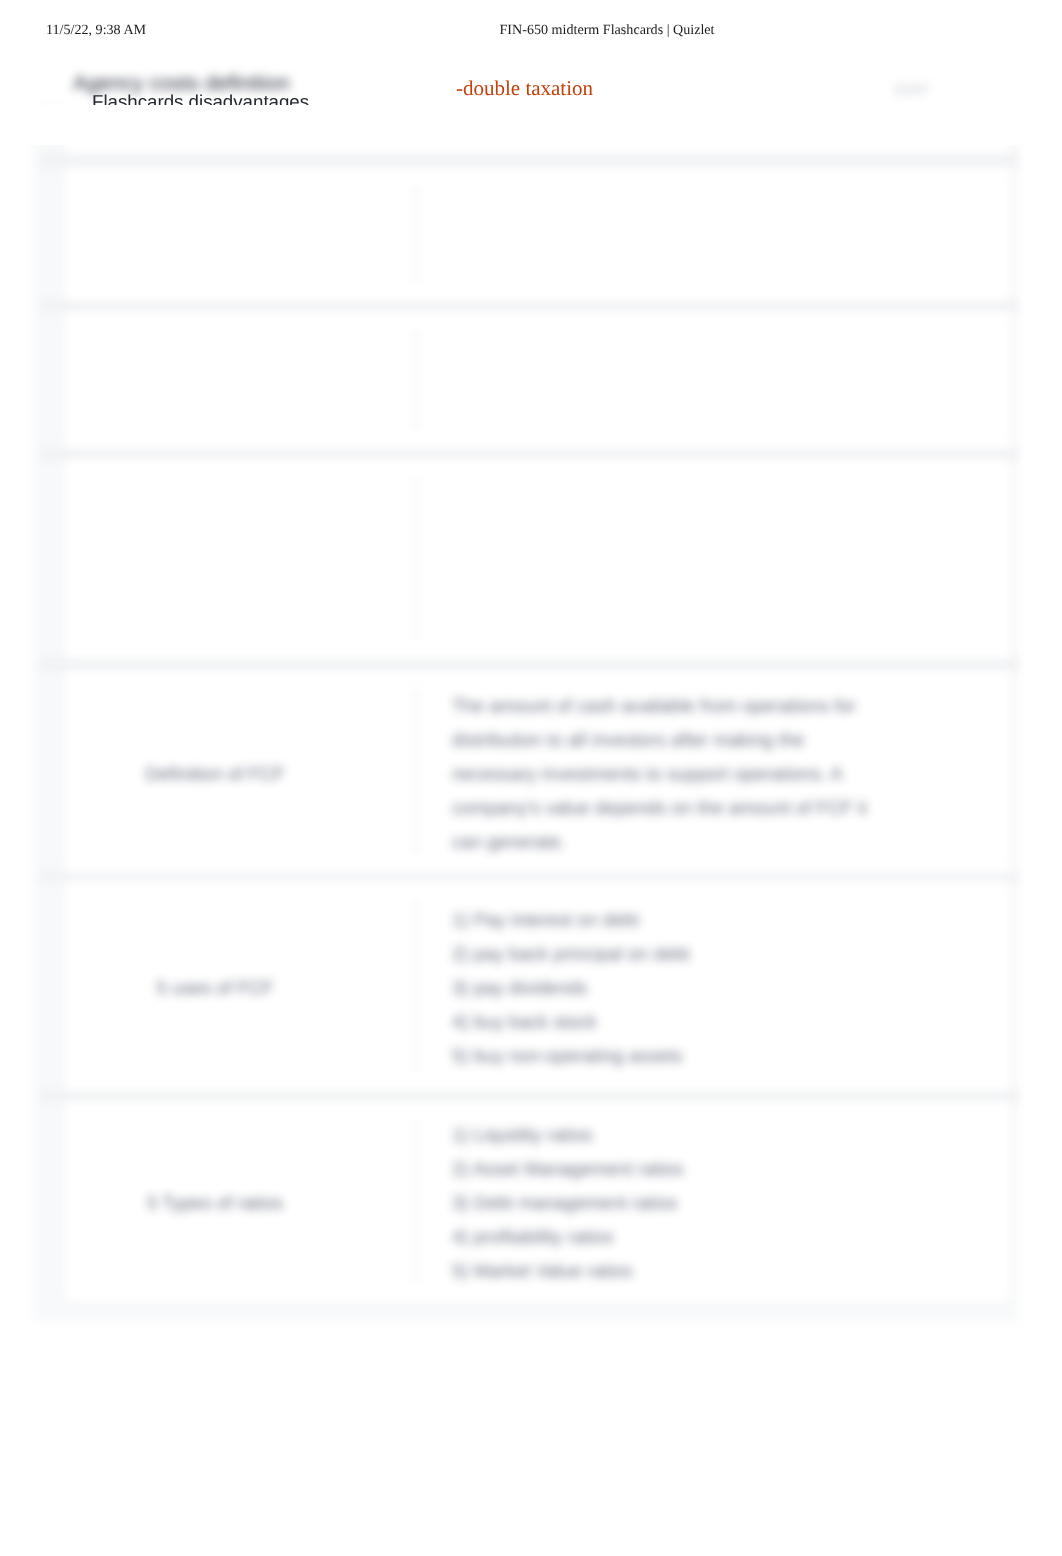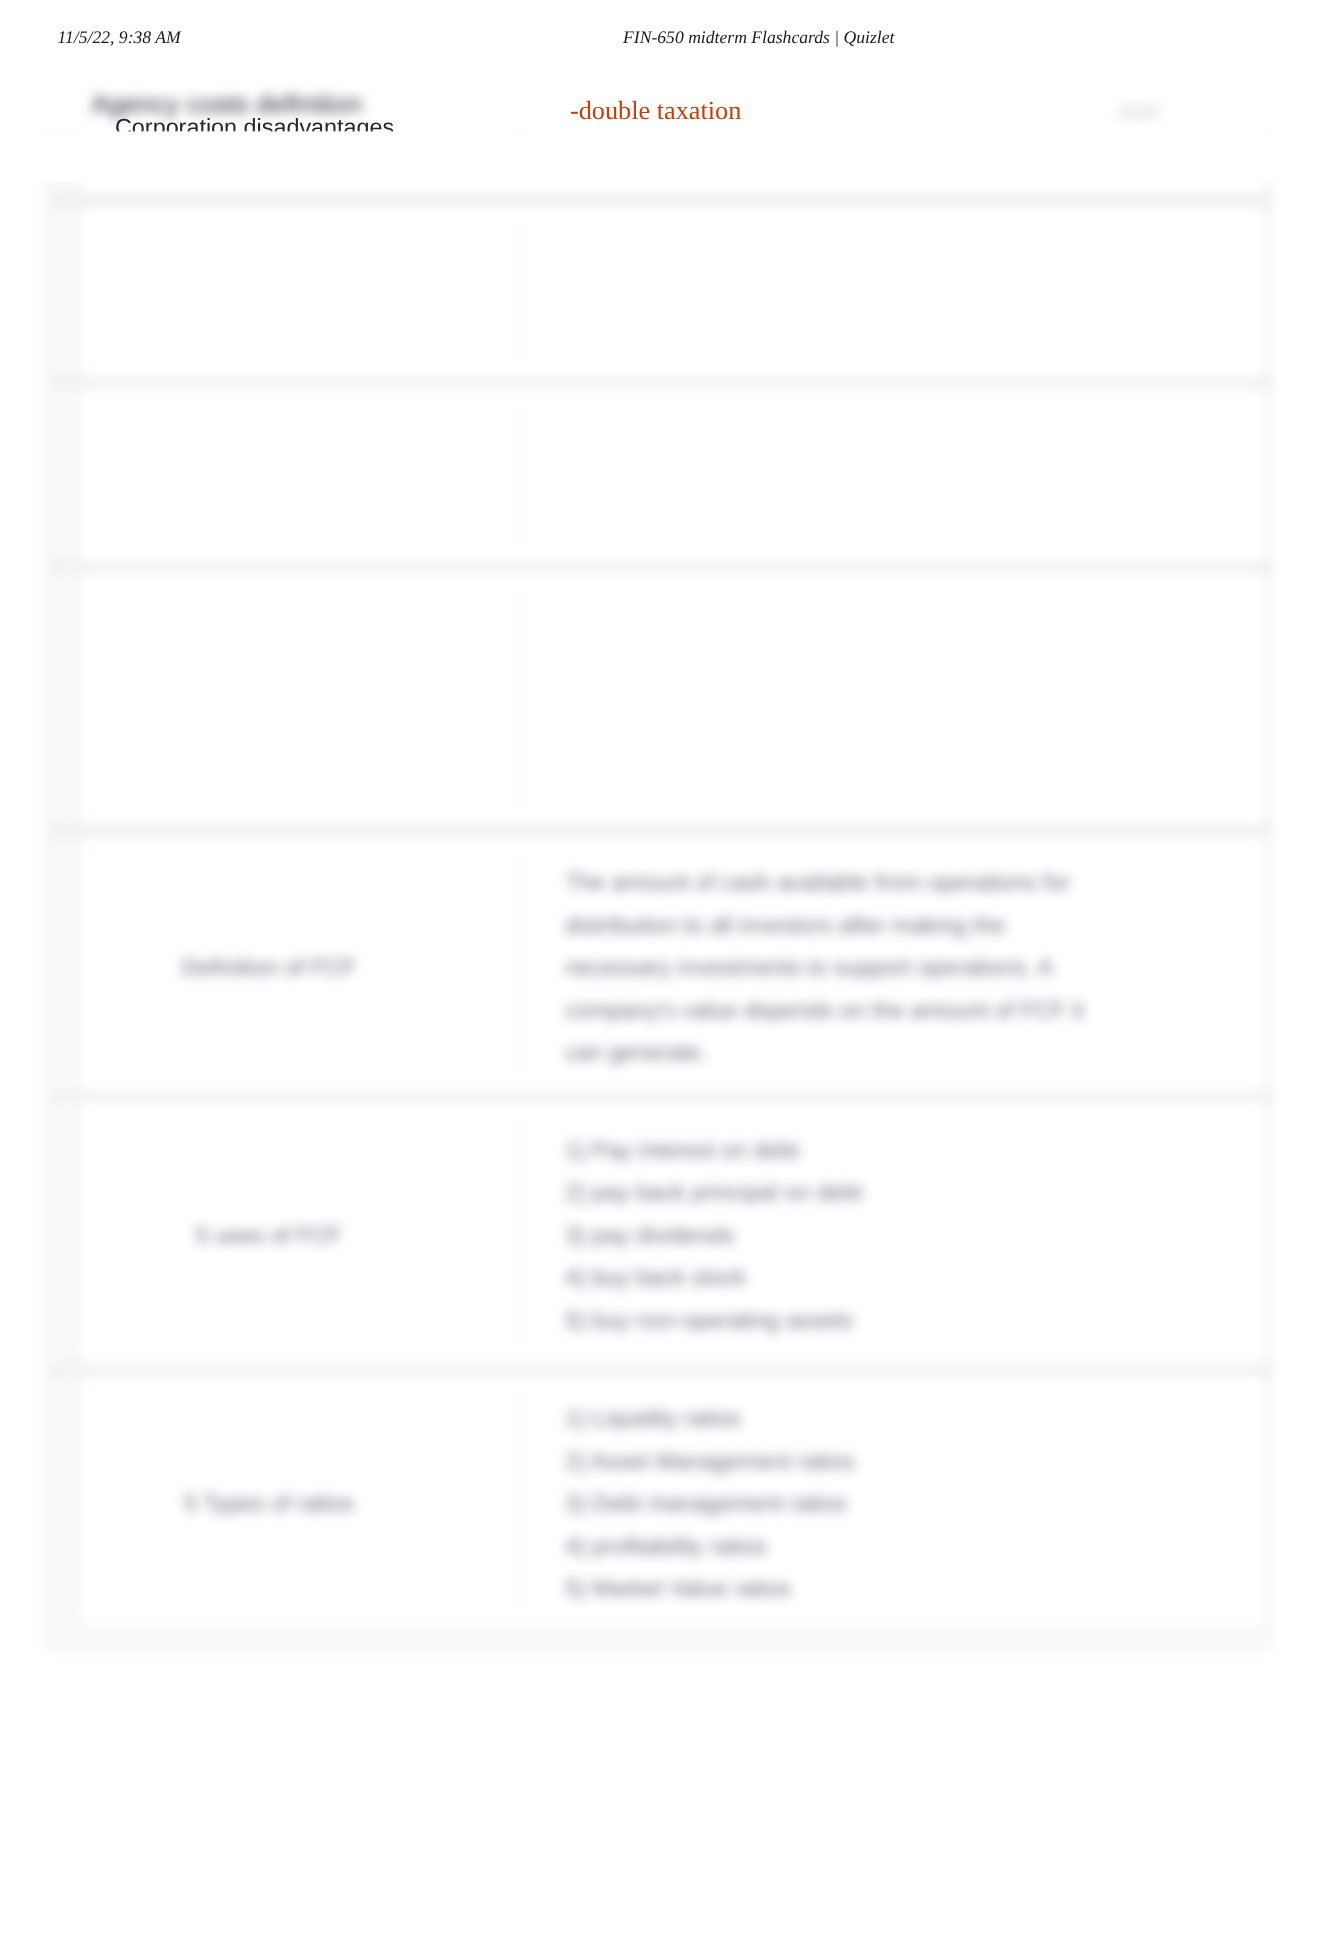--- a/index.html
+++ b/index.html
@@ -1,20 +1,20 @@
 <!DOCTYPE html>
 <html><head>
 <meta charset="utf-8">
 <style>
   html,body{margin:0;padding:0;background:#fff;}
   body{width:1062px;height:1556px;font-family:"Liberation Serif",serif;-webkit-font-smoothing:antialiased;text-rendering:geometricPrecision;}
   .page{position:relative;width:1062px;height:1556px;overflow:hidden;background:#fff;}
 
   
-  .print-header{position:absolute;top:22px;left:0;width:860px;height:17px;font-size:14.1px;color:#1b1b1b;line-height:17px;filter:blur(0px);font-style:italic;}
+  .print-header{position:absolute;top:22px;left:0;width:860px;height:17px;font-size:14.1px;color:#1b1b1b;line-height:17px;filter:blur(0px);}
   .ph-date{position:absolute;left:46px;top:0;}
   .ph-title{position:absolute;left:0;top:0;width:1214px;text-align:center;}
 
   
   .ghost-term{position:absolute;left:73px;top:72px;font-family:"Liberation Sans",sans-serif;
               font-size:21.2px;color:#2b3040;filter:blur(4.8px);opacity:1;white-space:nowrap;}
   .ghost-chip{position:absolute;left:894px;top:81px;font-family:"Liberation Sans",sans-serif;
               font-size:14px;color:#9aa0ab;filter:blur(4.6px);opacity:.70;white-space:nowrap;}
 
   
@@ -90,21 +90,21 @@
         <div class="divider"></div>
       </div>
       <div class="shape" style="top: 996px; height: 199px;">
         <div class="divider"></div>
       </div>
     </div>
 
   <div class="ghost-term">Agency costs definition</div>
   <div class="ghost-chip">21/47</div>
 
-  <div class="first-term">Corporation disadvantages</div>
+  <div class="first-term">Flashcards disadvantages</div>
   <div class="first-def">-double taxation</div>
   <div class="break-mask"></div>
 
   <div class="cards" id="cards">
       <div class="card blank" style="position: absolute; left: 0px; right: 0px; top: -20px; height: 67px;">
         <div class="term-col">
           <div class="term-txt"></div>
         </div>
         <div class="def-col">
           <div class="def-txt"></div>

